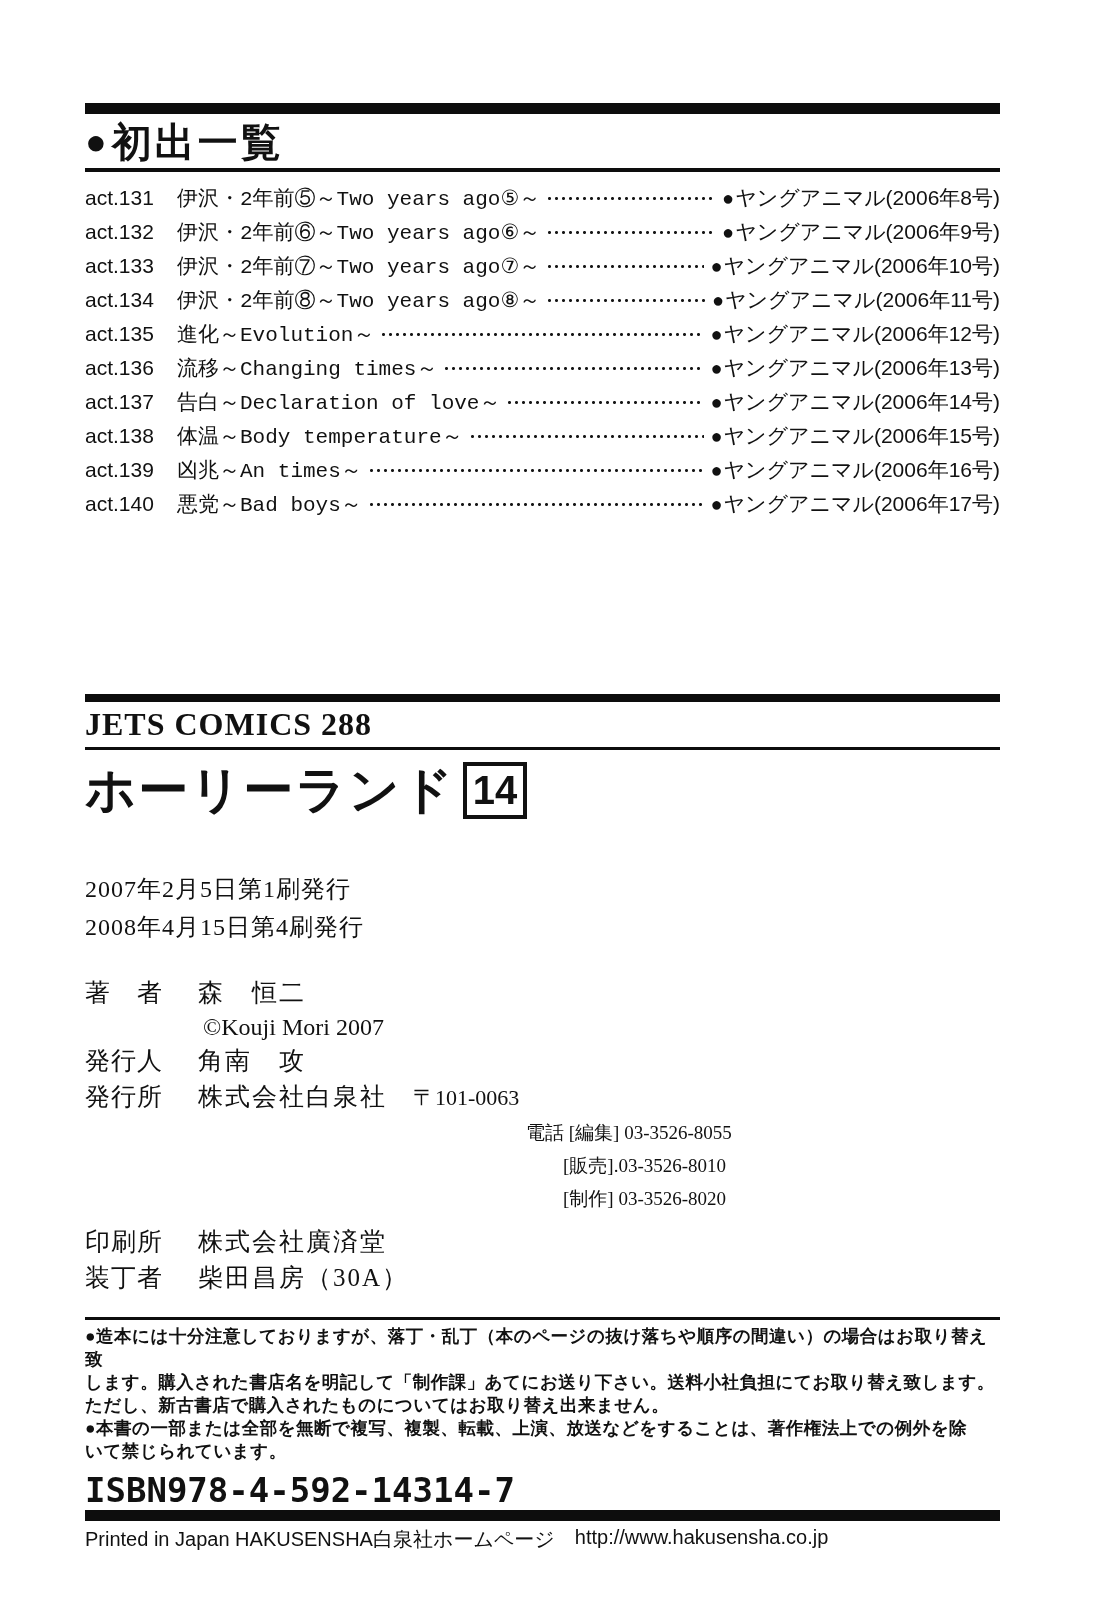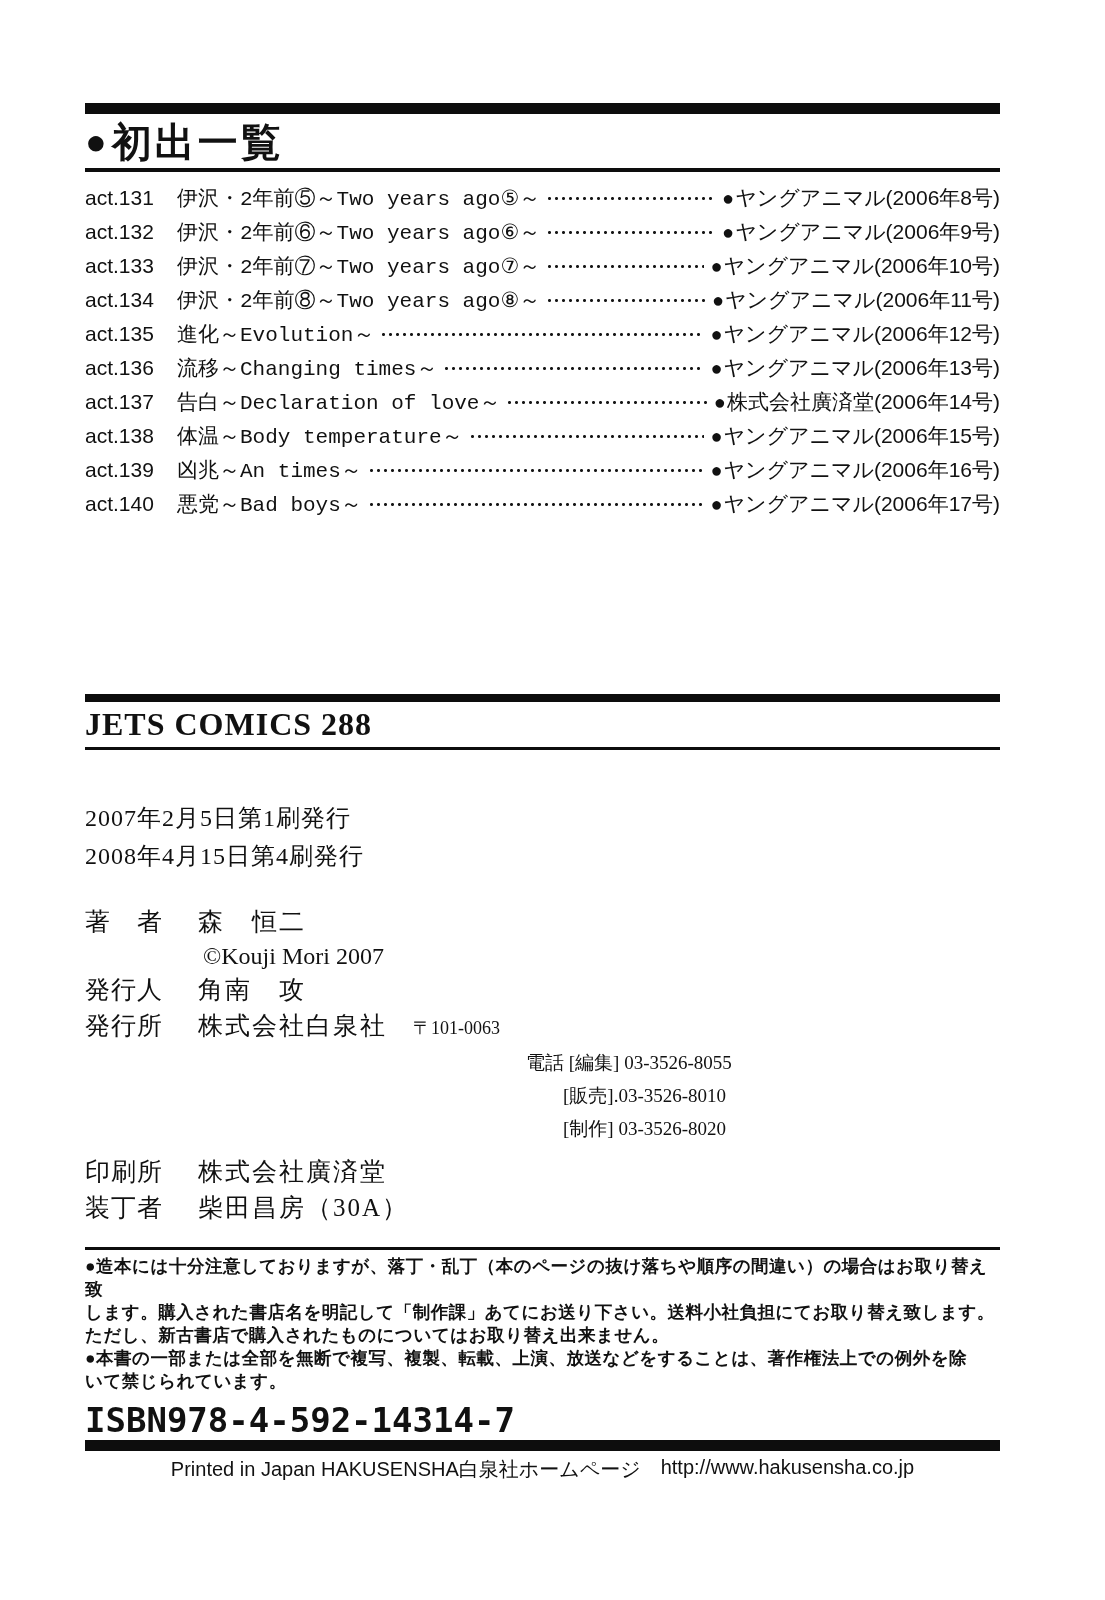--- a/index.html
+++ b/index.html
@@ -55,21 +55,21 @@
   }
 
   
   .printings{margin-top:49px;font-family:"Liberation Serif",serif;font-size:24px;}
   .printings div{line-height:38px;letter-spacing:1px;}
   .credits{margin-top:29px;font-family:"Liberation Serif",serif;font-size:25px;}
   .credit-row{display:flex;line-height:36px;align-items:baseline;}
   .credit-label{flex:none;width:113px;letter-spacing:1px;}
   .credit-value{letter-spacing:2px;}
   .copyright{margin-left:118px;font-size:24px;line-height:32px;}
-  .pub-extra{font-size:18px;letter-spacing:0;}
+  .pub-extra{font-size:22px;letter-spacing:0;}
   .pub-postal{margin-left:26px;}
   .pub-address{margin-left:24px;}
   .phones{font-size:19px;margin-left:441px;}
   .phones div{line-height:33px;white-space:pre;}
   .phones div + div{padding-left:37px;}
   .credit-gap{margin-top:9px;}
 
   
   .notice-rule{margin-top:21px;}
   .notice{
@@ -79,21 +79,21 @@
   }
 
   
   .isbn{
     margin-top:9px;
     font-family:"DejaVu Sans Mono",monospace;font-weight:bold;
     font-size:34px;line-height:37px;letter-spacing:0;
   }
   .bottom-bar{margin-top:1px;}
   .footer{
-    display:flex;justify-content:center;align-items:baseline;
+    display:flex;justify-content:flex-start;align-items:baseline;
     margin-top:5px;font-size:20px;
   }
   .footer-right{display:flex;gap:20px;}
 </style>
 </head>
 <body>
 
 <div class="page">
 
   <section>
@@ -163,21 +163,21 @@
         <span class="src-text">ヤングアニマル(2006年13号)</span>
       </span>
     </li>
 
     <li class="act-row">
       <span class="act-no">act.137</span>
       <span class="act-title">告白～Declaration of love～</span>
       <span class="leader"></span>
       <span class="act-source">
         <span class="src-bullet">●</span>
-        <span class="src-text">株式会社廣済堂(2006年14号)</span>
+        <span class="src-text">ヤングアニマル(2006年14号)</span>
       </span>
     </li>
 
     <li class="act-row">
       <span class="act-no">act.138</span>
       <span class="act-title">体温～Body temperature～</span>
       <span class="leader"></span>
       <span class="act-source">
         <span class="src-bullet">●</span>
         <span class="src-text">ヤングアニマル(2006年15号)</span>
@@ -203,20 +203,24 @@
         <span class="src-text">ヤングアニマル(2006年17号)</span>
       </span>
     </li>
   </ul>
   </section>
 
   <section class="title-block">
     <div class="bar bar-mid"></div>
     <div class="series">JETS COMICS 288</div>
     <div class="bar bar-line2"></div>
+    <h2 class="book-title">
+      <span>ホーリーランド</span>
+      <span class="vol-box">14</span>
+    </h2>
   </section>
 
   <section class="printings">
     <div>2007年2月5日第1刷発行</div>
     <div>2008年4月15日第4刷発行</div>
   </section>
 
   <section class="credits">
     <div class="credit-row">
       <span class="credit-label">著　者</span>

